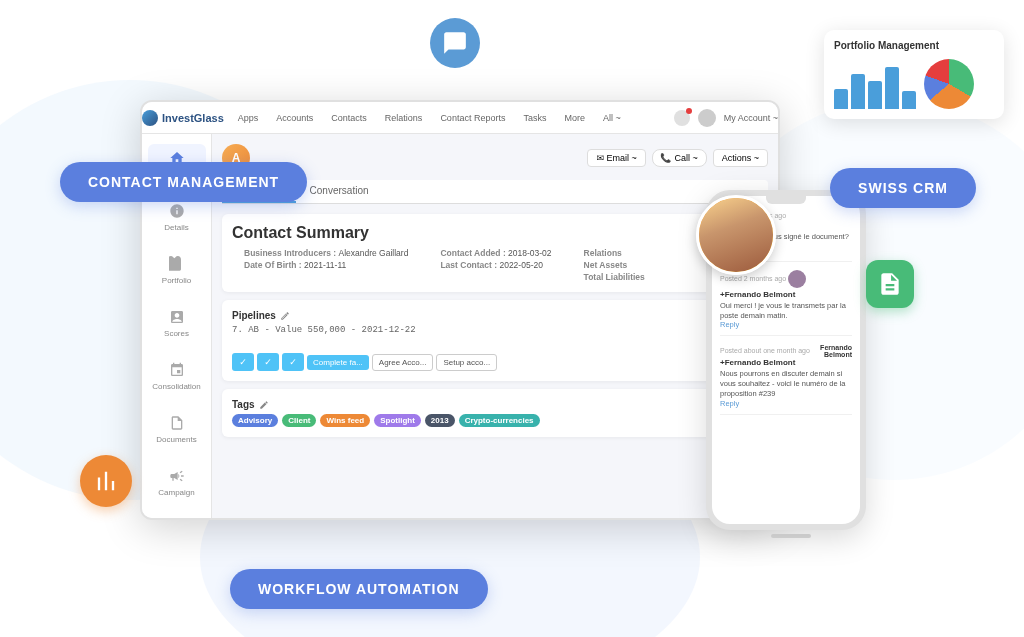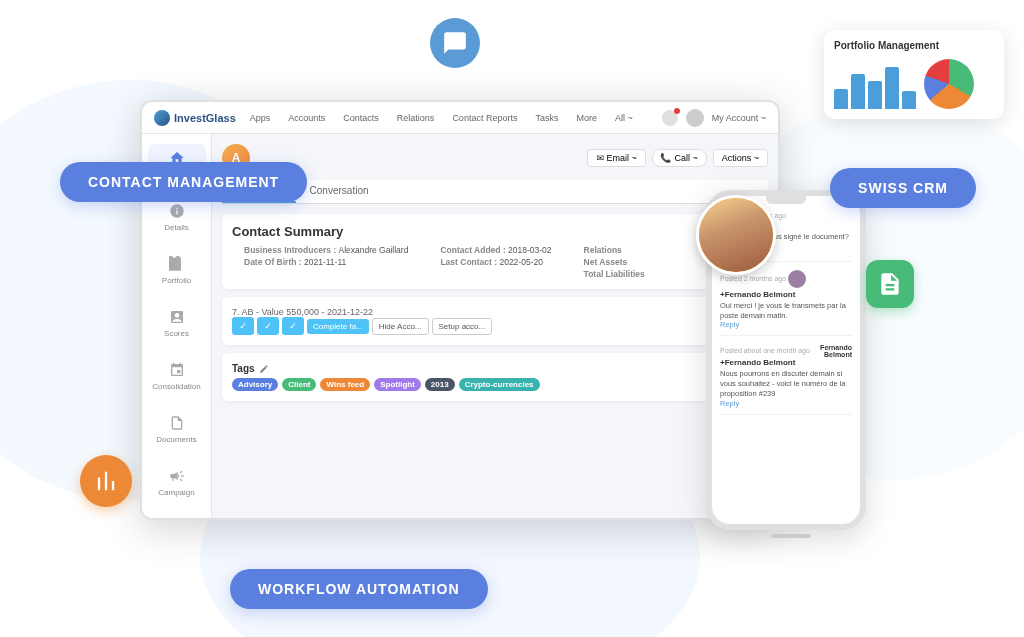--- a/index.html
+++ b/index.html
@@ -66,21 +66,21 @@
       overflow: hidden;
       border: 2px solid #e0e0e0;
     }
 
     
     .nav {
       background: #fff;
       height: 32px;
       display: flex;
       align-items: center;
-      padding: 0 12px;
+      padding: 0 0;
       gap: 14px;
       border-bottom: 1px solid #e5e5e5;
       font-size: 10px;
       color: #555;
     }
     .nav-logo {
       display: flex;
       align-items: center;
       gap: 4px;
       font-weight: 700;
@@ -256,21 +256,21 @@
 
     
     .card {
       background: #fff;
       border-radius: 6px;
       padding: 10px;
       margin-bottom: 8px;
       box-shadow: 0 1px 4px rgba(0,0,0,0.06);
     }
     .card-title {
-      font-size: 13px;
+      font-size: 16px;
       font-weight: 700;
       color: #333;
       margin-bottom: 6px;
     }
     .contact-info {
       display: flex;
       gap: 20px;
       font-size: 8.5px;
       color: #555;
     }
@@ -284,21 +284,22 @@
       font-weight: 700;
       color: #333;
       margin-bottom: 4px;
       display: flex;
       align-items: center;
       gap: 4px;
     }
     .pipeline-name {
       font-size: 9px;
       color: #666;
-      margin-bottom: 0;
+      margin-bottom: 18px;
+      font-family: Liberation Mono, monospace;
     }
     .pipeline-steps {
       display: flex;
       gap: 3px;
       align-items: center;
     }
     .step-done {
       width: 22px;
       height: 18px;
       background: #4fc3f7;
@@ -826,27 +827,33 @@
             </div>
             <div class="contact-info-col">
               <div><label>Relations</label></div>
               <div><label>Net Assets</label></div>
               <div><label>Total Liabilities</label></div>
             </div>
           </div>
         </div>
 
         <div class="card pipeline-section">
+          <div class="pipeline-label">
+            <span>Pipelines</span>
+            <svg width="10" height="10" viewBox="0 0 24 24" fill="#888">
+                <path d="M3 17.25V21h3.75L17.81 9.94l-3.75-3.75L3 17.25zm2.92 1.08H5v-.92l9.06-9.06.92.92-9.06 9.06zM20.71 5.63l-2.34-2.34c-.39-.39-1.02-.39-1.41 0l-1.83 1.83 3.75 3.75 1.83-1.83c.39-.39.39-1.02 0-1.41z"></path>
+              </svg>
+          </div>
           <div class="pipeline-name">7. AB - Value 550,000 - 2021-12-22</div>
           <div class="pipeline-steps">
             <div class="step-done">✓</div>
             <div class="step-done">✓</div>
             <div class="step-done">✓</div>
             <div class="step-current">Complete fa...</div>
-            <div class="step-btn">Hide Acco...</div>
+            <div class="step-btn">Agree Acco...</div>
             <div class="step-btn">Setup acco...</div>
           </div>
         </div>
 
         <div class="card tags-section">
           <div class="tags-label">
             <span>Tags</span>
             <svg width="10" height="10" viewBox="0 0 24 24" fill="#888">
                 <path d="M3 17.25V21h3.75L17.81 9.94l-3.75-3.75L3 17.25zm17.71-10.12c.39-.39.39-1.02 0-1.41l-2.34-2.34c-.39-.39-1.02-.39-1.41 0l-1.83 1.83 3.75 3.75 1.83-1.83z"></path>
               </svg>

